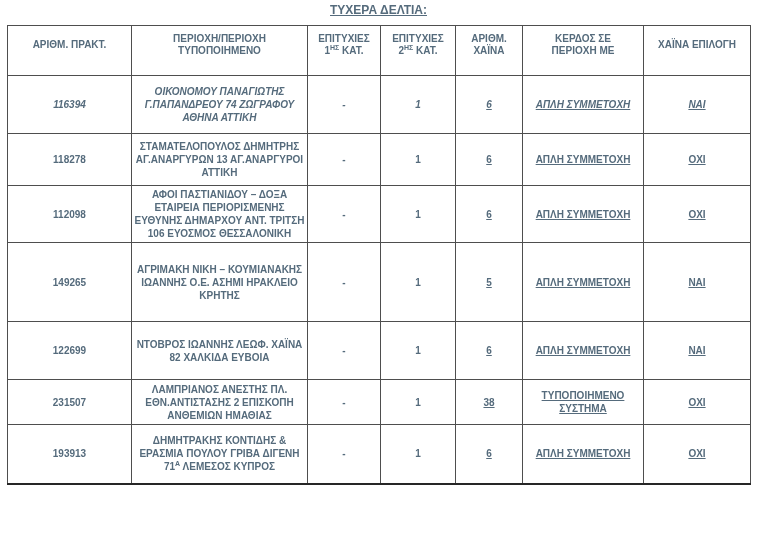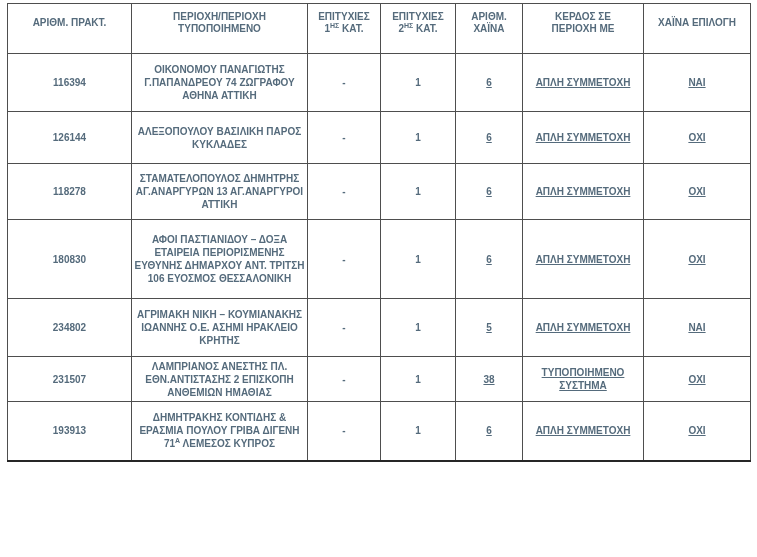--- a/index.html
+++ b/index.html
@@ -51,36 +51,37 @@
     align-items: center;
     justify-content: center;
   }
   td {
     font-size: 10px;
     line-height: 1.3;
     vertical-align: middle;
     padding: 2px 2px;
   }
   td.name { padding: 2px 2px; }
-  tbody tr:nth-child(1) td { height: 58px; }
+  tbody tr:nth-child(1) td { height: 58px; font-style: italic; }
   tbody tr:nth-child(2) td { height: 52px; }
   tbody tr:nth-child(3) td { height: 56px; }
   tbody tr:nth-child(4) td { height: 79px; }
   tbody tr:nth-child(5) td { height: 58px; }
   tbody tr:nth-child(6) td { height: 45px; }
   tbody tr:nth-child(7) td { height: 59px; }
   tbody tr:nth-child(8) td { height: 67px; }
   tbody tr:last-child td { border-bottom: 2px solid var(--border_heavy); }
   .u { text-decoration: underline; }
   sup { font-size: 7px; vertical-align: super; line-height: 0; }
 </style>
 </head>
 <body>
 
 <div class="page">
+  <div class="doc-title">ΤΥΧΕΡΑ ΔΕΛΤΙΑ:</div>
 
   <table class="lucky">
     <colgroup>
       <col style="width:124px">
         <col style="width:176px">
         <col style="width:73px">
         <col style="width:75px">
         <col style="width:67px">
         <col style="width:121px">
         <col style="width:107px">
@@ -143,52 +144,52 @@
       <tr>
         <td>116394</td>
         <td class="name">ΟΙΚΟΝΟΜΟΥ ΠΑΝΑΓΙΩΤΗΣ Γ.ΠΑΠΑΝΔΡΕΟΥ 74 ΖΩΓΡΑΦΟΥ ΑΘΗΝΑ ΑΤΤΙΚΗ</td>
         <td>-</td>
         <td>1</td>
         <td class="u">6</td>
         <td class="u">ΑΠΛΗ ΣΥΜΜΕΤΟΧΗ</td>
         <td class="u">ΝΑΙ</td>
       </tr>
       <tr>
-        <td>126144</td>
-        <td class="name">ΑΛΕΞΟΠΟΥΛΟΥ ΒΑΣΙΛΙΚΗ ΠΑΡΟΣ ΚΥΚΛΑΔΕΣ</td>
-        <td>-</td>
-        <td>1</td>
-        <td class="u">6</td>
-        <td class="u">ΑΠΛΗ ΣΥΜΜΕΤΟΧΗ</td>
-        <td class="u">ΟΧΙ</td>
-      </tr>
-      <tr>
         <td>118278</td>
         <td class="name">ΣΤΑΜΑΤΕΛΟΠΟΥΛΟΣ ΔΗΜΗΤΡΗΣ ΑΓ.ΑΝΑΡΓΥΡΩΝ 13 ΑΓ.ΑΝΑΡΓΥΡΟΙ ΑΤΤΙΚΗ</td>
         <td>-</td>
         <td>1</td>
         <td class="u">6</td>
         <td class="u">ΑΠΛΗ ΣΥΜΜΕΤΟΧΗ</td>
         <td class="u">ΟΧΙ</td>
       </tr>
       <tr>
-        <td>180830</td>
+        <td>112098</td>
         <td class="name">ΑΦΟΙ ΠΑΣΤΙΑΝΙΔΟΥ – ΔΟΞΑ ΕΤΑΙΡΕΙΑ ΠΕΡΙΟΡΙΣΜΕΝΗΣ ΕΥΘΥΝΗΣ ΔΗΜΑΡΧΟΥ ΑΝΤ. ΤΡΙΤΣΗ 106 ΕΥΟΣΜΟΣ ΘΕΣΣΑΛΟΝΙΚΗ</td>
         <td>-</td>
         <td>1</td>
         <td class="u">6</td>
         <td class="u">ΑΠΛΗ ΣΥΜΜΕΤΟΧΗ</td>
         <td class="u">ΟΧΙ</td>
       </tr>
       <tr>
-        <td>234802</td>
+        <td>149265</td>
         <td class="name">ΑΓΡΙΜΑΚΗ ΝΙΚΗ – ΚΟΥΜΙΑΝΑΚΗΣ ΙΩΑΝΝΗΣ Ο.Ε. ΑΣΗΜΙ ΗΡΑΚΛΕΙΟ ΚΡΗΤΗΣ</td>
         <td>-</td>
         <td>1</td>
         <td class="u">5</td>
+        <td class="u">ΑΠΛΗ ΣΥΜΜΕΤΟΧΗ</td>
+        <td class="u">ΝΑΙ</td>
+      </tr>
+      <tr>
+        <td>122699</td>
+        <td class="name">ΝΤΟΒΡΟΣ ΙΩΑΝΝΗΣ ΛΕΩΦ. ΧΑΪΝΑ 82 ΧΑΛΚΙΔΑ ΕΥΒΟΙΑ</td>
+        <td>-</td>
+        <td>1</td>
+        <td class="u">6</td>
         <td class="u">ΑΠΛΗ ΣΥΜΜΕΤΟΧΗ</td>
         <td class="u">ΝΑΙ</td>
       </tr>
       <tr>
         <td>231507</td>
         <td class="name">ΛΑΜΠΡΙΑΝΟΣ ΑΝΕΣΤΗΣ ΠΛ. ΕΘΝ.ΑΝΤΙΣΤΑΣΗΣ 2 ΕΠΙΣΚΟΠΗ ΑΝΘΕΜΙΩΝ ΗΜΑΘΙΑΣ</td>
         <td>-</td>
         <td>1</td>
         <td class="u">38</td>
         <td class="u">ΤΥΠΟΠΟΙΗΜΕΝΟ ΣΥΣΤΗΜΑ</td>

